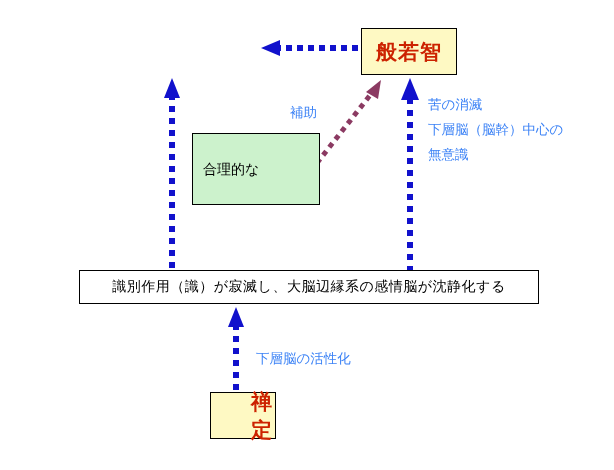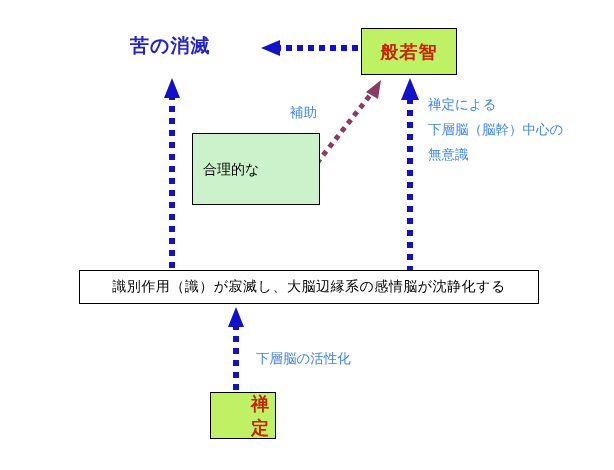--- a/index.html
+++ b/index.html
@@ -20,25 +20,25 @@
     background: #ffffff;
   }
   .node {
     position: absolute;
     box-sizing: border-box;
     display: flex;
     flex-direction: column;
     justify-content: center;
   }
   .box-green {
-    background: #bef264;
+    background: #fef9c3;
     border: 1px solid #000000;
     color: #cc2200;
     align-items: center;
-    font-size: 18px;
+    font-size: 21px;
     font-weight: bold;
     letter-spacing: 1px;
   }
   .box-lightgreen {
     background: #ccf2cc;
     border: 1px solid #000000;
     color: #000000;
     font-size: 14px;
     padding: 8px 0 8px 10px;
     line-height: 1.75;
@@ -103,33 +103,32 @@
       <line x1="317" y1="163" x2="371" y2="94" stroke="#8b3a62" stroke-width="5" stroke-dasharray="5,5" stroke-linecap="butt"></line>
       <polygon points="381,80 366,92 378,99" fill="#8b3a62"></polygon>
     </g>
 
     <g>
       <line x1="236" y1="390" x2="236" y2="325" stroke="#1111cc" stroke-width="6" stroke-dasharray="6,6" stroke-linecap="butt"></line>
       <polygon points="236,307 228,327 244,327" fill="#1111cc"></polygon>
     </g>
   </svg>
 
-  <div class="label-blue" style="left:130px; top:33px;">苦の消滅</div>
 
   <div class="node box-green" style="left:361px; top:28px; width:96px; height:47px;">
     <span>般若智</span>
   </div>
 
   <div class="plain-text" style="left:290px; top:100px;">補助</div>
 
   <div class="node box-lightgreen" style="left:192px; top:133px; width:128px; height:72px;">
     <span class="lg-line">合理的な</span>
   </div>
 
-  <div class="plain-text" style="left:428px; top:92px;">禅定による</div>
+  <div class="plain-text" style="left:428px; top:92px;">苦の消滅</div>
   <div class="plain-text" style="left:428px; top:117px;">下層脳（脳幹）中心の</div>
   <div class="plain-text" style="left:428px; top:142px;">無意識</div>
 
   <div class="node box-white" style="left:79px; top:270px; width:460px; height:34px;">
     <span>識別作用（識）が寂滅し、大脳辺縁系の感情脳が沈静化する</span>
   </div>
 
   <div class="plain-text" style="left:256px; top:346px;">下層脳の活性化</div>
 
   <div class="node box-green" style="left:210px; top:392px; width:66px; height:47px;padding-left:40px;">

